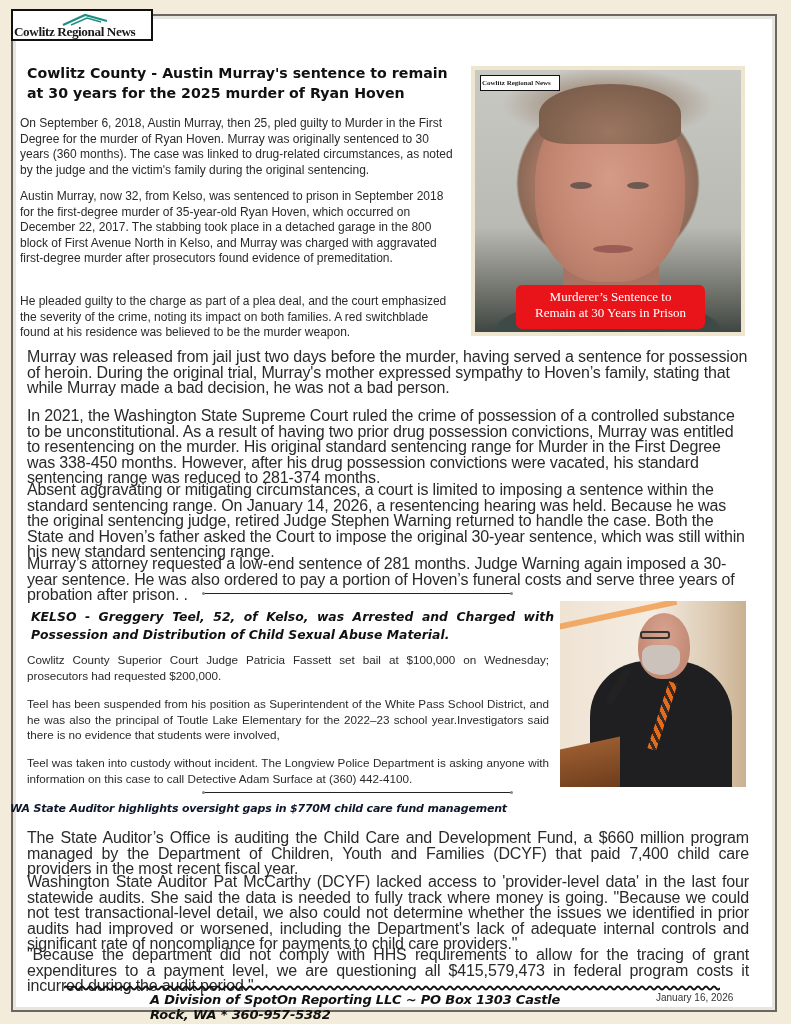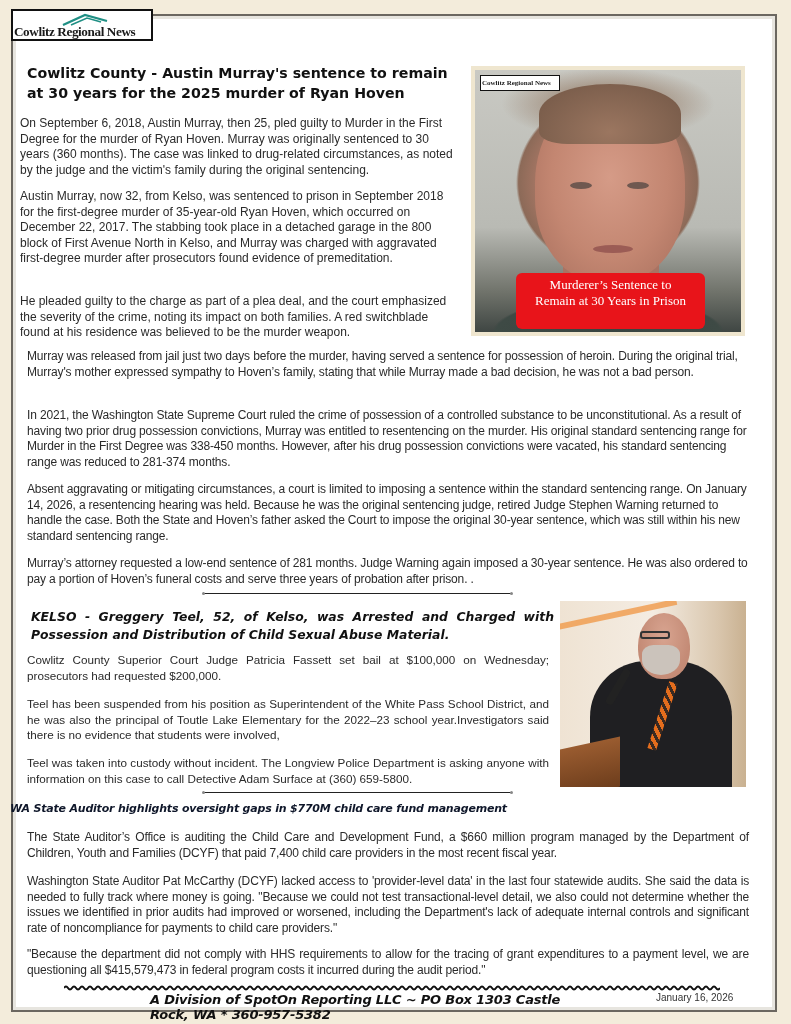--- a/index.html
+++ b/index.html
@@ -23,21 +23,21 @@
   }
   .headline1 {
     position:absolute; left:27px; top:64px; width:440px;
     font-family:"DejaVu Sans", sans-serif; font-weight:bold; font-size:14.2px; line-height:19.5px; color:#111;
   }
   .p {
     position:absolute; font-family:"Liberation Sans", sans-serif; font-size:12px; line-height:15.6px; color:#2a2a2a;
     margin:0;
   }
   .narrow { left:20px; width:440px; font-size:12px; }
-  .wide { left:27px; width:722px; font-size:12px; letter-spacing:-0.15px; }
+  .wide { left:27px; width:722px; font-size:16px; letter-spacing:-0.15px; }
   .justify { text-align:justify; }
   .photo1 {
     position:absolute; left:471px; top:66px; width:274px; height:270px;
     background:#efe6cf; box-sizing:border-box; padding:4px;
   }
   .photo1 .inner {
     width:100%; height:100%; position:relative; overflow:hidden;
     background: radial-gradient(ellipse 48% 46% at 50% 43%, #c58f7c 0%, #b57d6b 45%, #8c6a58 70%, rgba(0,0,0,0) 72%),
                 radial-gradient(ellipse 40% 14% at 50% 13%, #8a6c55 0%, rgba(0,0,0,0) 100%),
                 linear-gradient(180deg, #c9c9c3 0%, #b9bab4 60%, #6f726a 85%, #3f4643 100%);
@@ -61,21 +61,21 @@
     border-radius:50% 50% 20% 20%;
   }
   .photo1 .eye { position:absolute; top:112px; width:22px; height:7px; background:#6f5850; border-radius:50%; }
   .photo1 .mouth { position:absolute; left:118px; top:175px; width:40px; height:8px; background:#9b5c55; border-radius:50%; }
   .photo1 .mini-logo {
     position:absolute; left:5px; top:5px; width:80px; height:16px; background:#fff; border:1.5px solid #111;
     box-sizing:border-box; font-family:"Liberation Serif", serif; font-weight:bold; font-size:7px;
     line-height:14px; padding-left:1px; white-space:nowrap; color:#222; overflow:hidden;
   }
   .photo1 .caption {
-    position:absolute; left:41px; bottom:3px; width:189px; height:56px;
+    position:absolute; left:41px; bottom:3px; width:189px; height:44px;
     background:#e8141a; border-radius:6px; color:#fff; text-align:center;
     font-family:"Liberation Serif", serif; font-size:13px; line-height:16px; padding-top:4px; box-sizing:border-box;
   }
   .rule {
     position:absolute; left:204px; width:307px; height:1px; background:#222;
   }
   .rule:before, .rule:after { content:""; position:absolute; top:-1px; width:3px; height:3px; background:#888; border-radius:50%; }
   .rule:before { left:-2px; } .rule:after { right:-2px; }
   .headline2 {
     position:absolute; left:27px; top:604px; width:523px;
@@ -156,21 +156,21 @@
 <p class="p wide" style="top:408px">In 2021, the Washington State Supreme Court ruled the crime of possession of a controlled substance to be unconstitutional. As a result of having two prior drug possession convictions, Murray was entitled to resentencing on the murder. His original standard sentencing range for Murder in the First Degree was 338-450 months. However, after his drug possession convictions were vacated, his standard sentencing range was reduced to 281-374 months.</p>
 <p class="p wide" style="top:482px">Absent aggravating or mitigating circumstances, a court is limited to imposing a sentence within the standard sentencing range. On January 14, 2026, a resentencing hearing was held. Because he was the original sentencing judge, retired Judge Stephen Warning returned to handle the case. Both the State and Hoven’s father asked the Court to impose the original 30-year sentence, which was still within his new standard sentencing range.</p>
 <p class="p wide" style="top:556px">Murray’s attorney requested a low-end sentence of 281 months. Judge Warning again imposed a 30-year sentence. He was also ordered to pay a portion of Hoven’s funeral costs and serve three years of probation after prison. .</p>
 
 <div class="rule" style="top:593px"></div>
 
 <h2 class="headline2" style="margin:4px">KELSO - Greggery Teel, 52, of Kelso, was Arrested and Charged with Possession and Distribution of Child Sexual Abuse Material.</h2>
 
 <p class="p mid" style="top:652px">Cowlitz County Superior Court Judge Patricia Fassett set bail at $100,000 on Wednesday; prosecutors had requested $200,000.</p>
 <p class="p mid" style="top:696px">Teel has been suspended from his position as Superintendent of the White Pass School District, and he was also the principal of Toutle Lake Elementary for the 2022–23 school year.Investigators said there is no evidence that students were involved,</p>
-<p class="p mid" style="top:755px">Teel was taken into custody without incident. The Longview Police Department is asking anyone with information on this case to call Detective Adam Surface at (360) 659-5800.</p>
+<p class="p mid" style="top:755px">Teel was taken into custody without incident. The Longview Police Department is asking anyone with information on this case to call Detective Adam Surface at (360) 442-4100.</p>
 
 <div class="photo2">
   <div class="garland"></div>
   <div class="body"></div>
   <div class="head"></div>
   <div class="beard"></div>
   <div class="glasses"></div>
   <div class="tie"></div>
   <div class="mic"></div>
   <div class="podium"></div>

